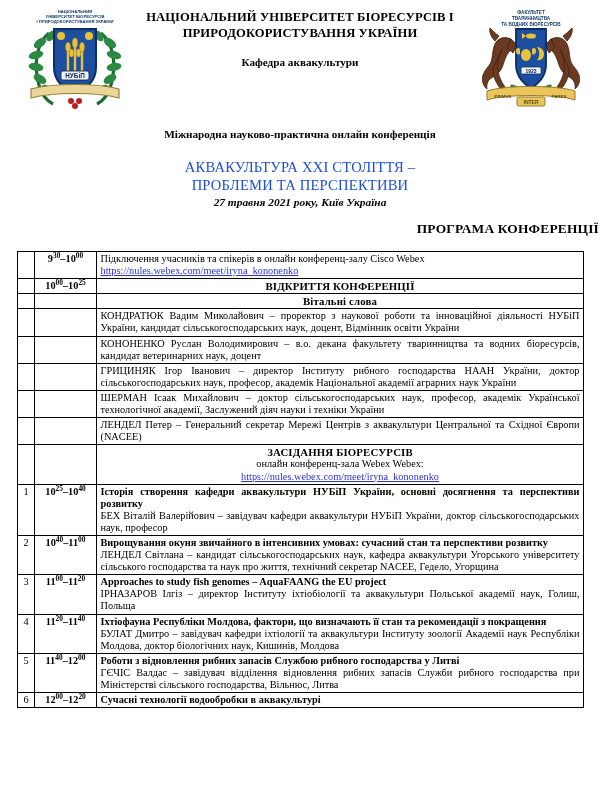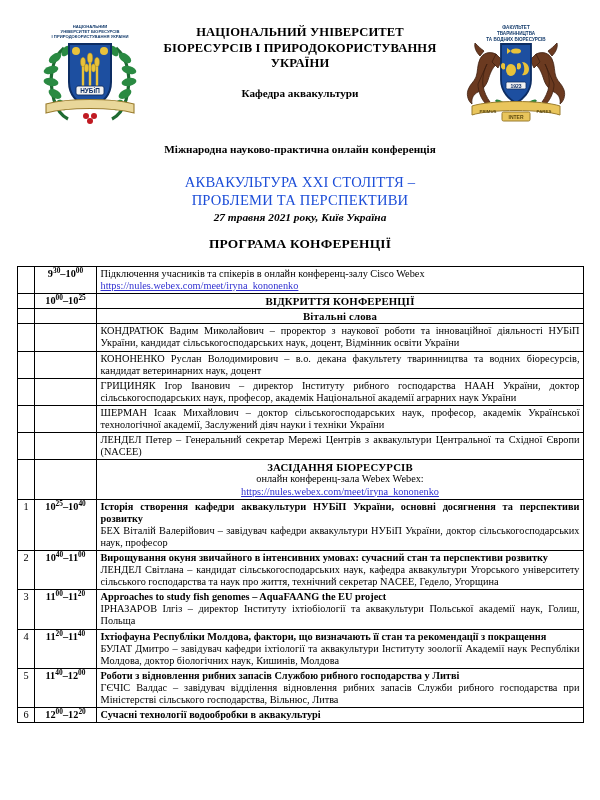--- a/index.html
+++ b/index.html
@@ -12,21 +12,21 @@
     height: 800px;
     overflow: hidden;
     font-family: "Liberation Serif", "DejaVu Serif", serif;
     color: #000000;
   }
   .page {
     width: 600px;
     height: 744px;
     position: relative;
     box-sizing: border-box;
-    padding: 16px;
+    padding: 1px;
   }
 
   
   .masthead {
     position: relative;
     height: 112px;
     padding: 4px 0 0 0;
   }
   .logo {
     position: absolute;
@@ -74,21 +74,21 @@
     margin-top: 19px;
     letter-spacing: 0.2px;
   }
   .conf-date {
     font-weight: bold;
     font-style: italic;
     font-size: 11.4px;
     margin-top: 2px;
   }
   .program-heading {
-    text-align: center;
+    text-align: right;
     font-weight: bold;
     font-size: 13.4px;
     margin-top: 13px;
     margin-bottom: 5px;
     letter-spacing: 0.2px;
   }
 
   
   table.program {
     border-collapse: collapse;

